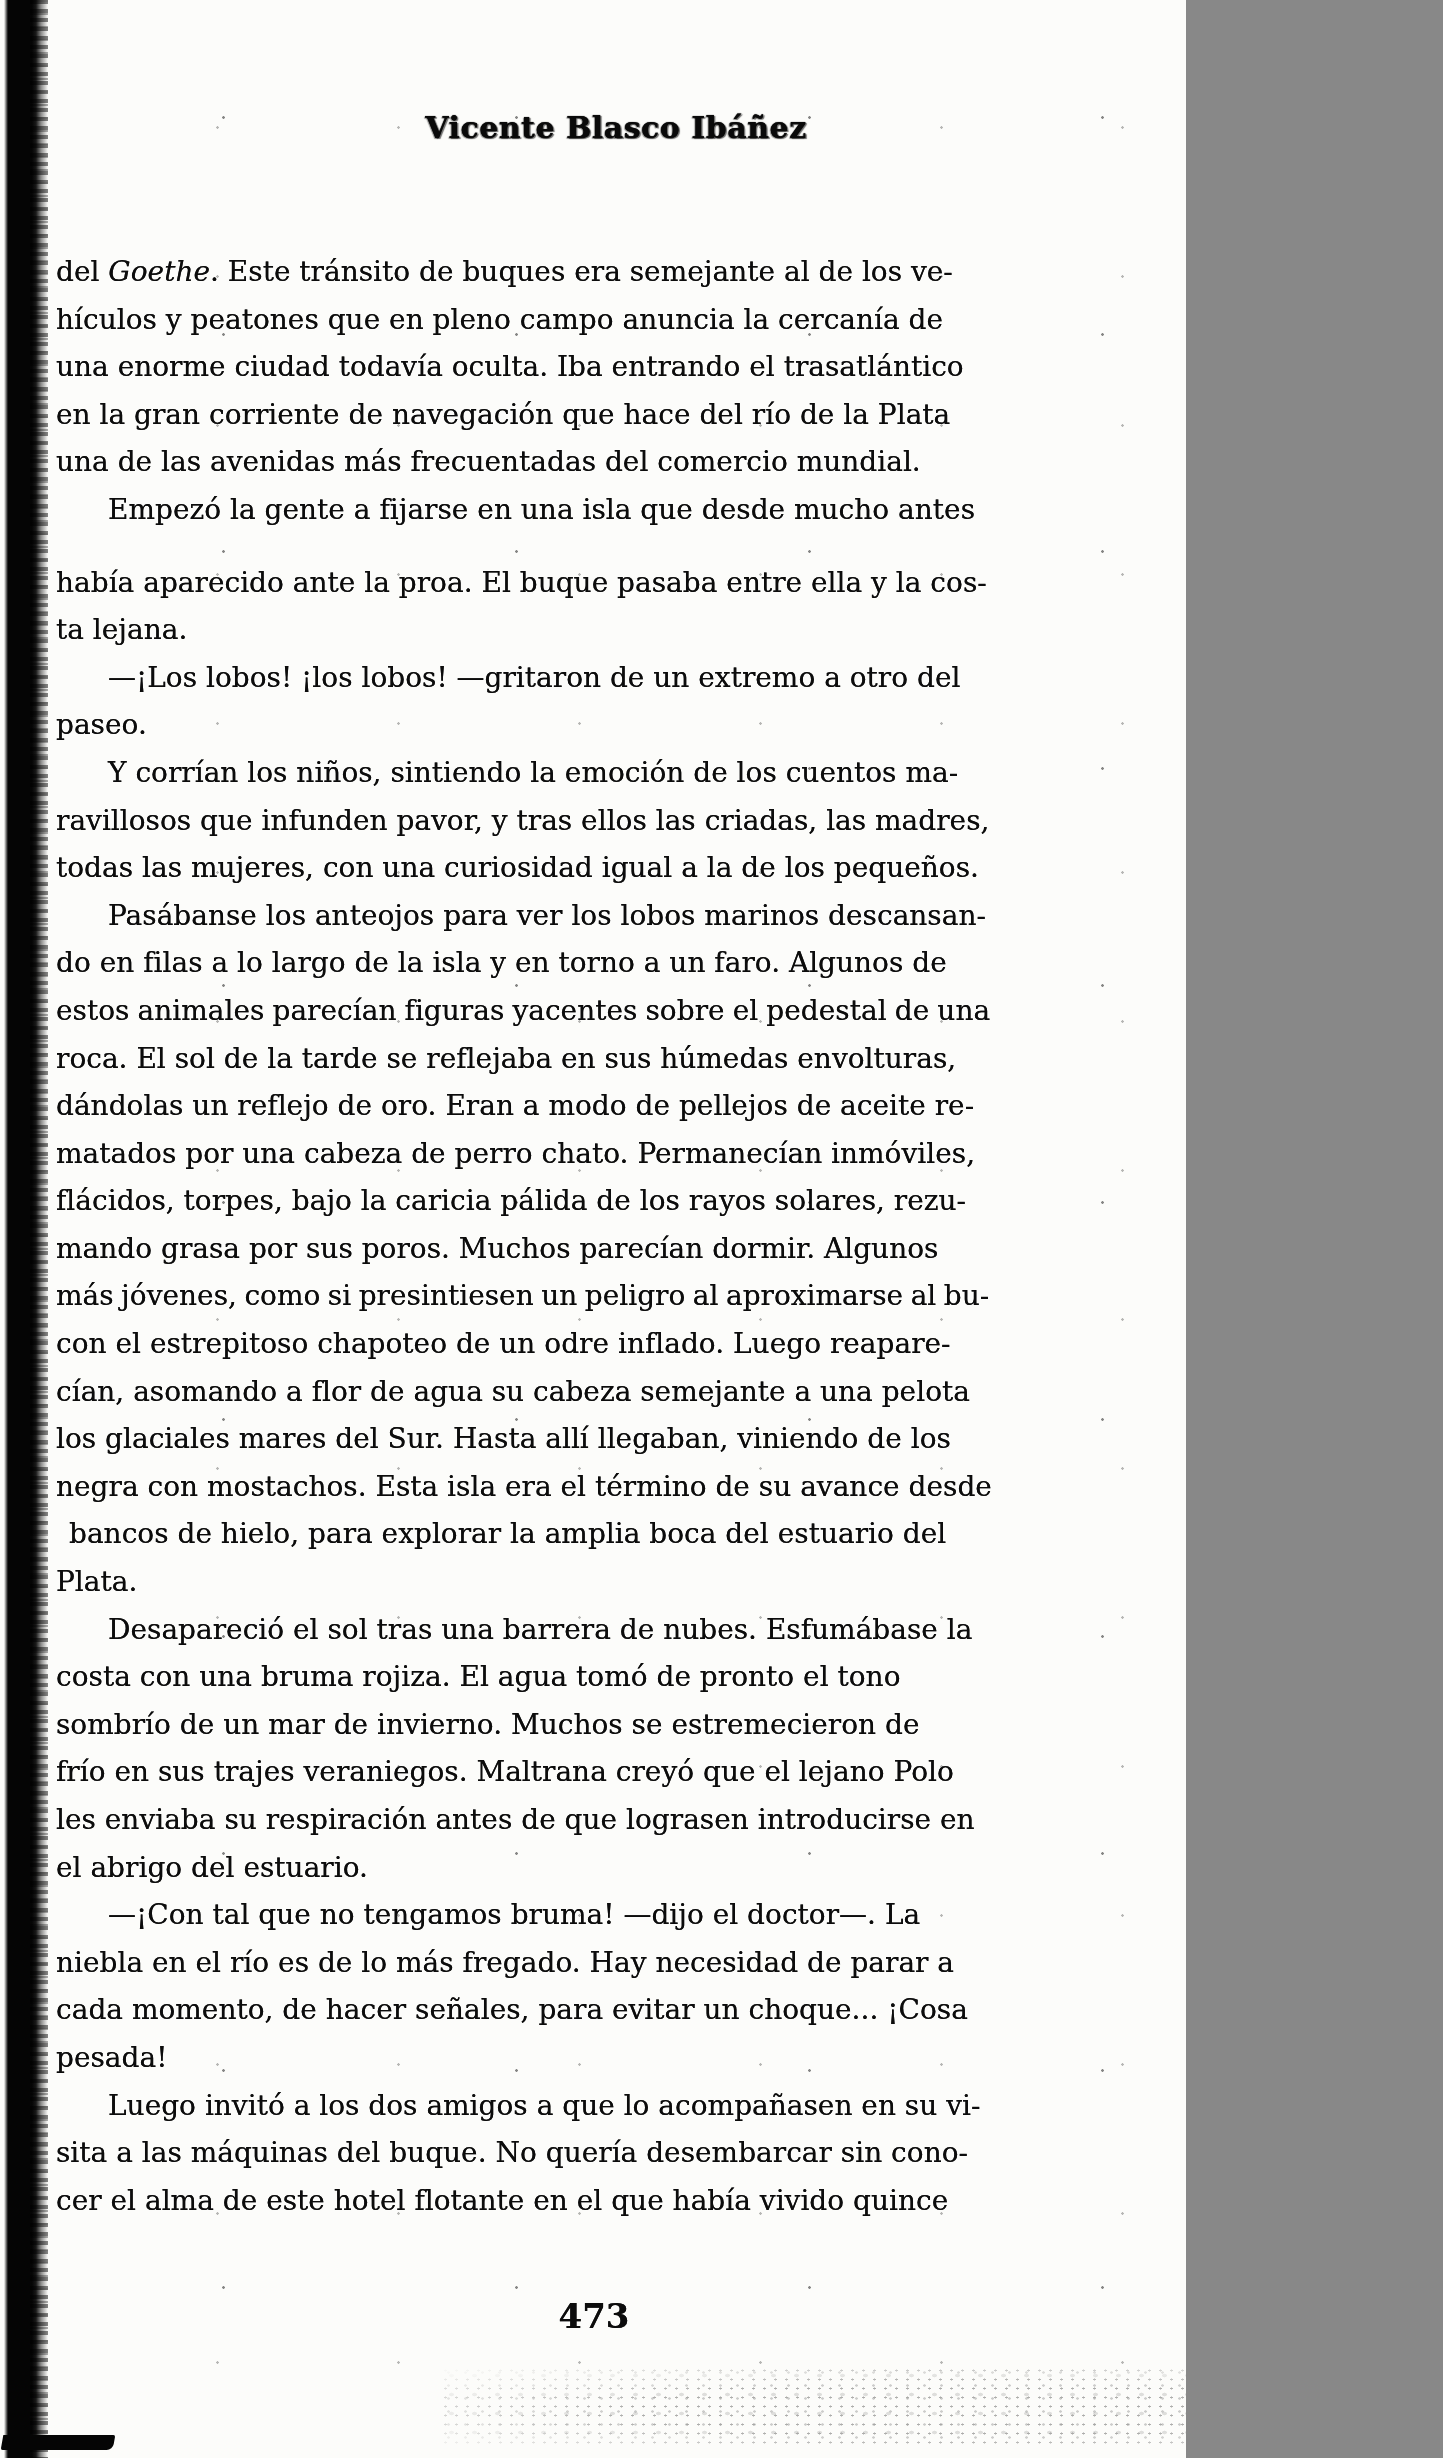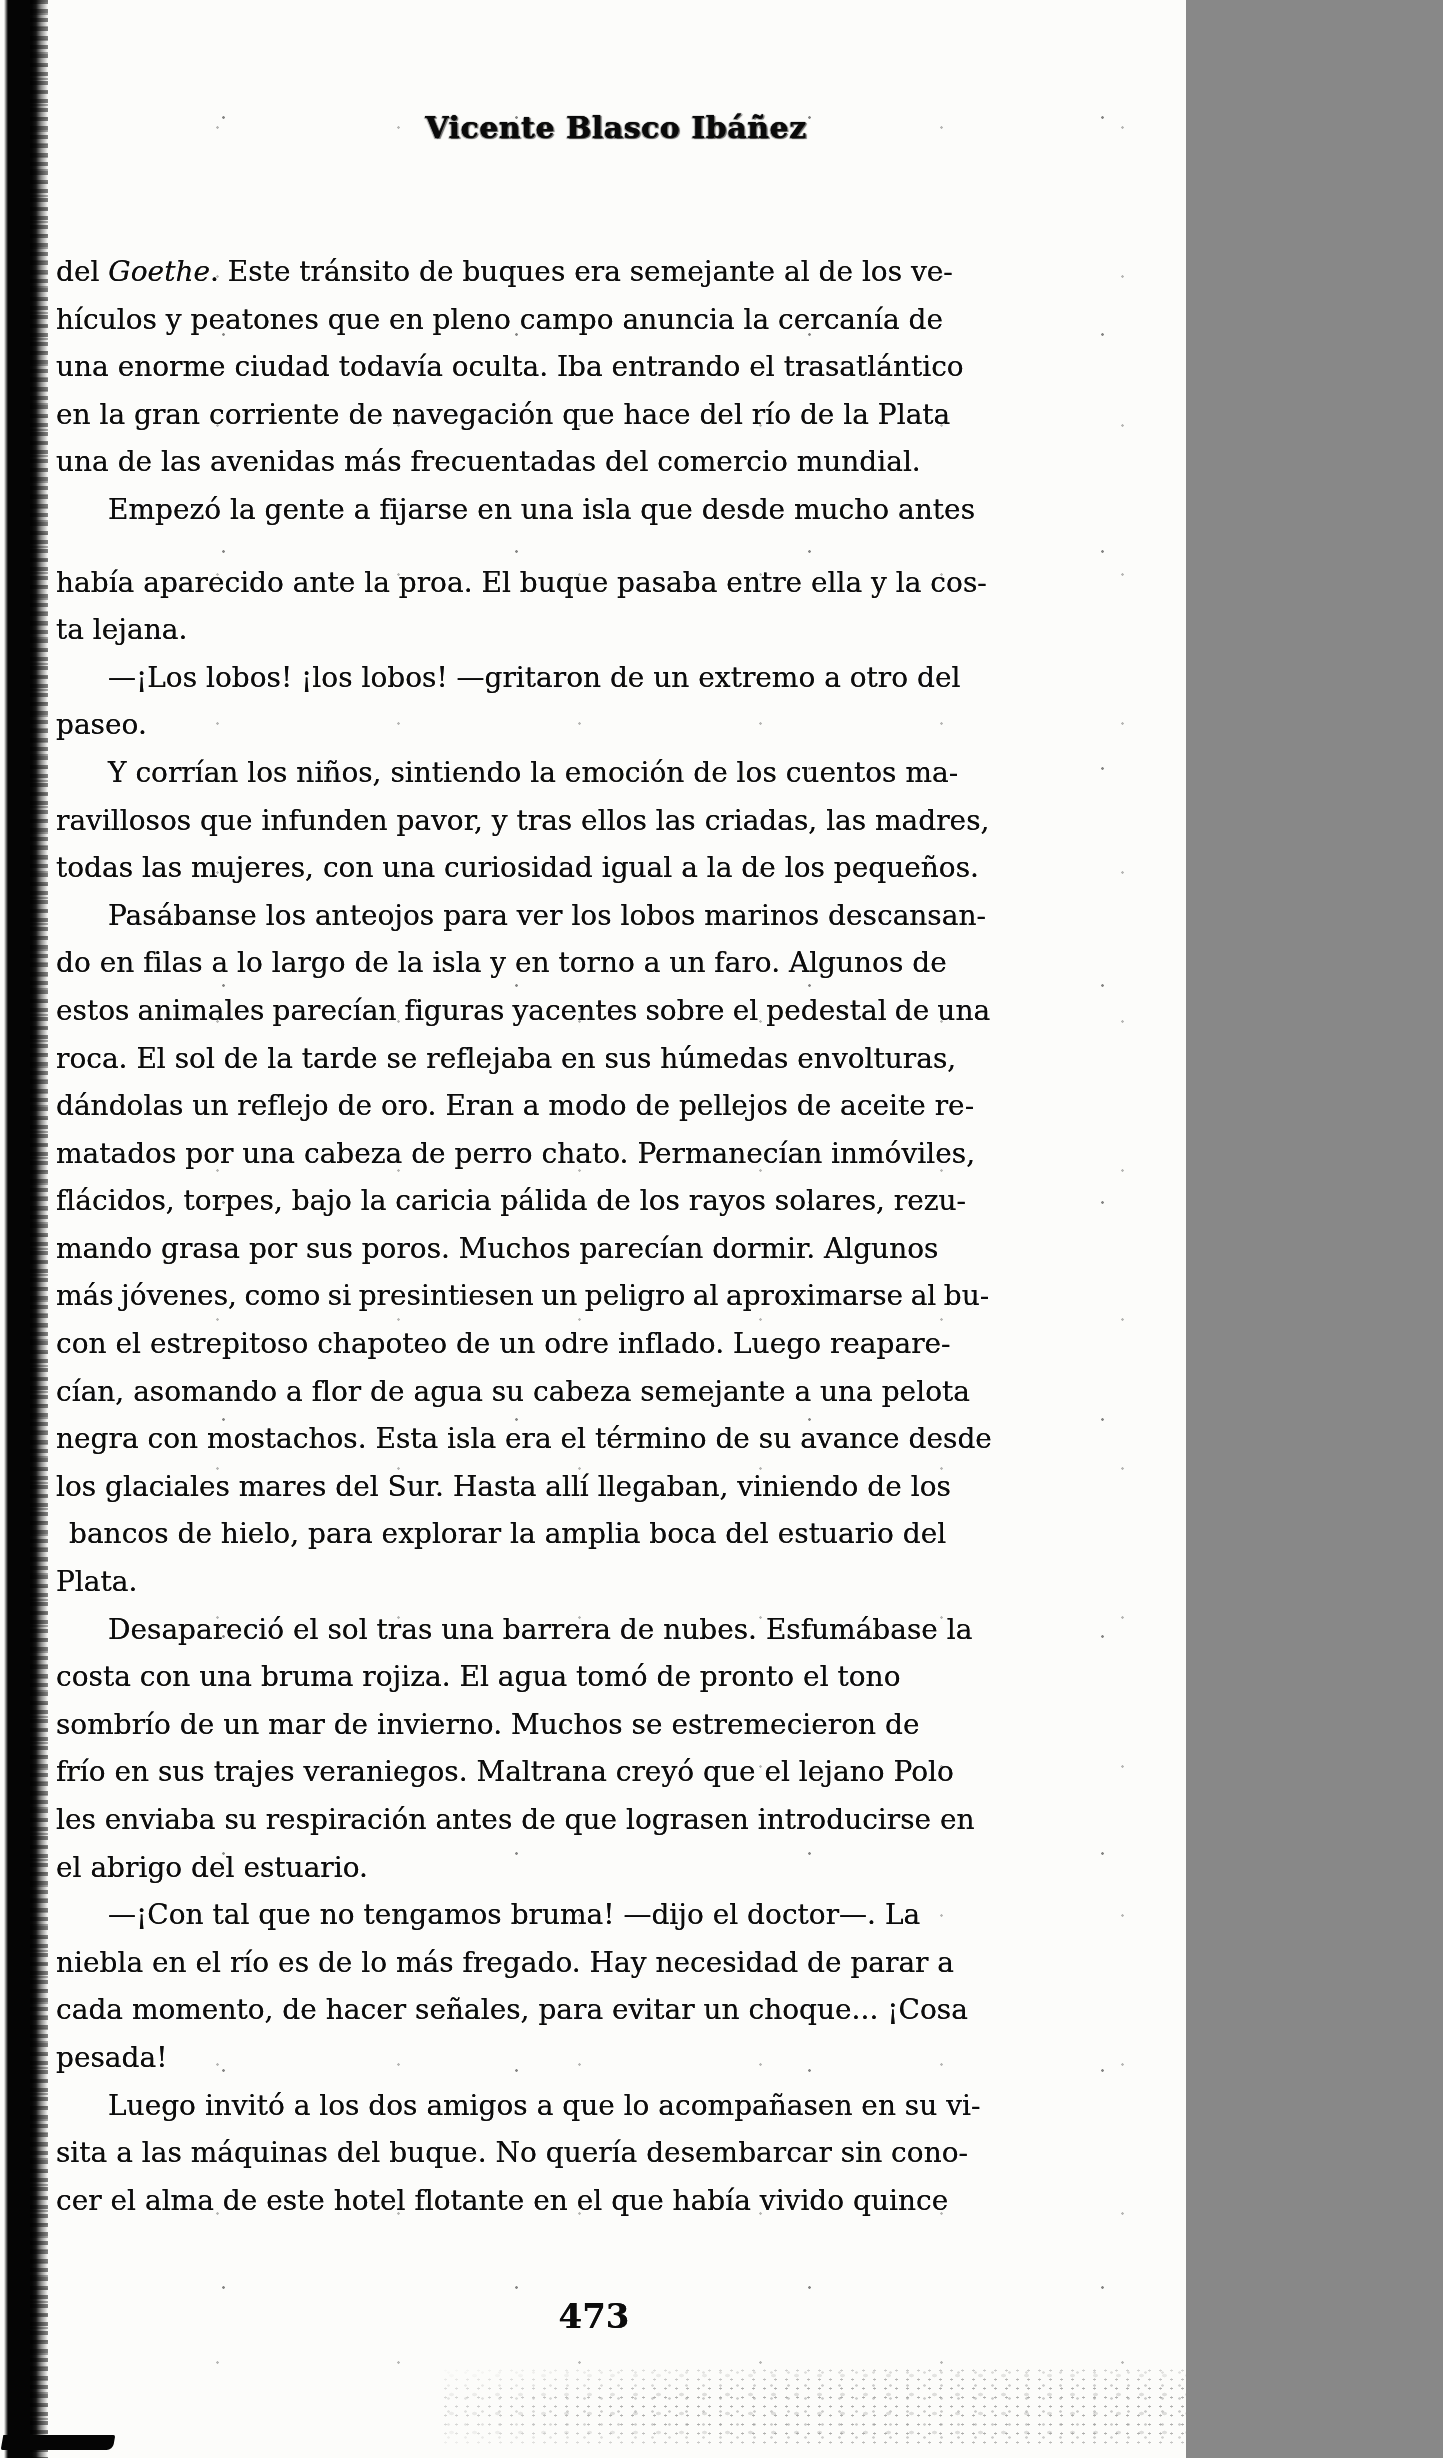--- a/index.html
+++ b/index.html
@@ -128,22 +128,22 @@
       <div class="line" style="word-spacing: 0px;"><span>do en filas a lo largo de la isla y en torno a un faro. Algunos de</span></div>
       <div class="line" style="word-spacing: -0.777778px;"><span>estos animales parecían figuras yacentes sobre el pedestal de una</span></div>
       <div class="line" style="word-spacing: 0px;"><span>roca. El sol de la tarde se reflejaba en sus húmedas envolturas,</span></div>
       <div class="line" style="word-spacing: 0px;"><span>dándolas un reflejo de oro. Eran a modo de pellejos de aceite re-</span></div>
       <div class="line" style="word-spacing: 0px;"><span>matados por una cabeza de perro chato. Permanecían inmóviles,</span></div>
       <div class="line" style="word-spacing: 0px;"><span>flácidos, torpes, bajo la caricia pálida de los rayos solares, rezu-</span></div>
       <div class="line" style="word-spacing: 0px;"><span>mando grasa por sus poros. Muchos parecían dormir. Algunos</span></div>
       <div class="line" style="word-spacing: -1.4px;"><span>más jóvenes, como si presintiesen un peligro al aproximarse al bu-</span></div>
       <div class="line" style="word-spacing: 0px;"><span>con el estrepitoso chapoteo de un odre inflado. Luego reapare-</span></div>
       <div class="line" style="word-spacing: 0px;"><span>cían, asomando a flor de agua su cabeza semejante a una pelota</span></div>
+      <div class="line" style="word-spacing: 0px;"><span>los glaciales mares del Sur. Hasta allí llegaban, viniendo de los</span></div>
       <div class="line" style="word-spacing: 0px;"><span>negra con mostachos. Esta isla era el término de su avance desde</span></div>
-      <div class="line" style="word-spacing: 0px;"><span>los glaciales mares del Sur. Hasta allí llegaban, viniendo de los</span></div>
       <div class="line" style="word-spacing: 0px; padding-left: 13px;"><span>bancos de hielo, para explorar la amplia boca del estuario del</span></div>
       <div class="line end"><span>Plata.</span></div>
       <div class="line indent" style="word-spacing: 0px;"><span>Desapareció el sol tras una barrera de nubes. Esfumábase la</span></div>
       <div class="line" style="word-spacing: 0px;"><span>costa con una bruma rojiza. El agua tomó de pronto el tono</span></div>
       <div class="line" style="word-spacing: 0px;"><span>sombrío de un mar de invierno. Muchos se estremecieron de</span></div>
       <div class="line" style="word-spacing: 0px;"><span>frío en sus trajes veraniegos. Maltrana creyó que el lejano Polo</span></div>
       <div class="line" style="word-spacing: 0px;"><span>les enviaba su respiración antes de que lograsen introducirse en</span></div>
       <div class="line end"><span>el abrigo del estuario.</span></div>
       <div class="line indent" style="word-spacing: 0px;"><span>—¡Con tal que no tengamos bruma! —dijo el doctor—. La</span></div>
       <div class="line" style="word-spacing: 0px;"><span>niebla en el río es de lo más fregado. Hay necesidad de parar a</span></div>

